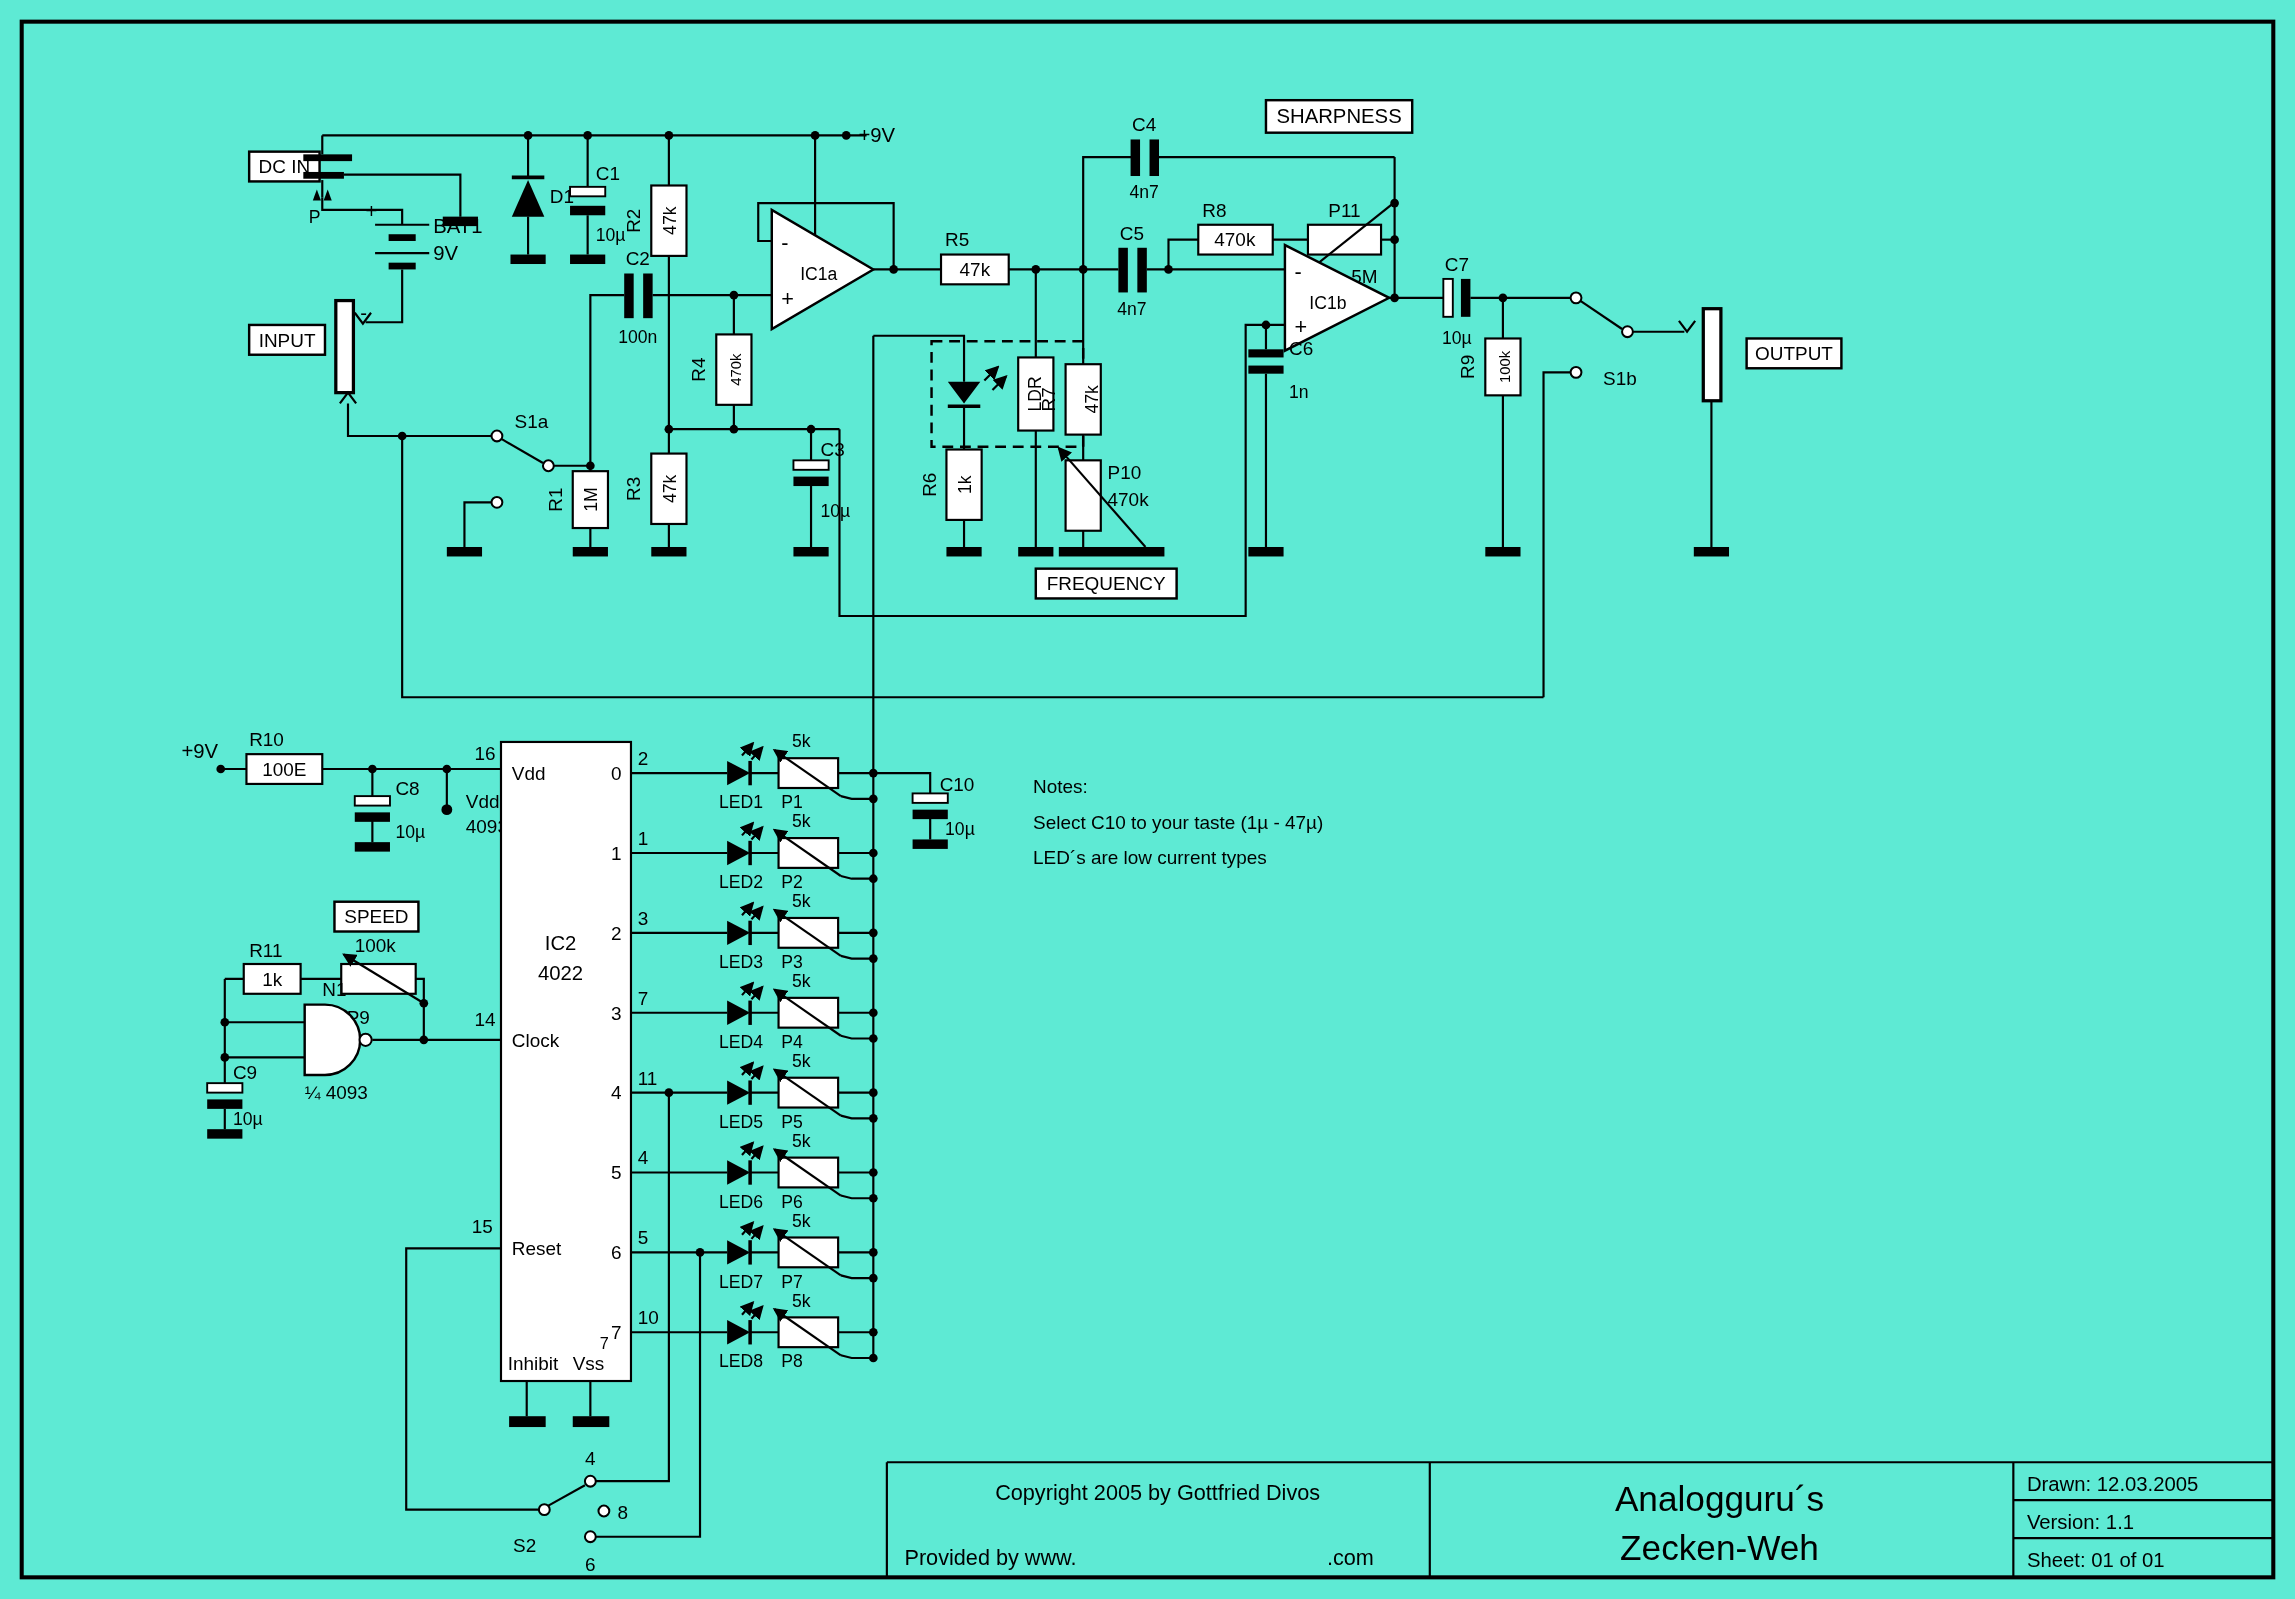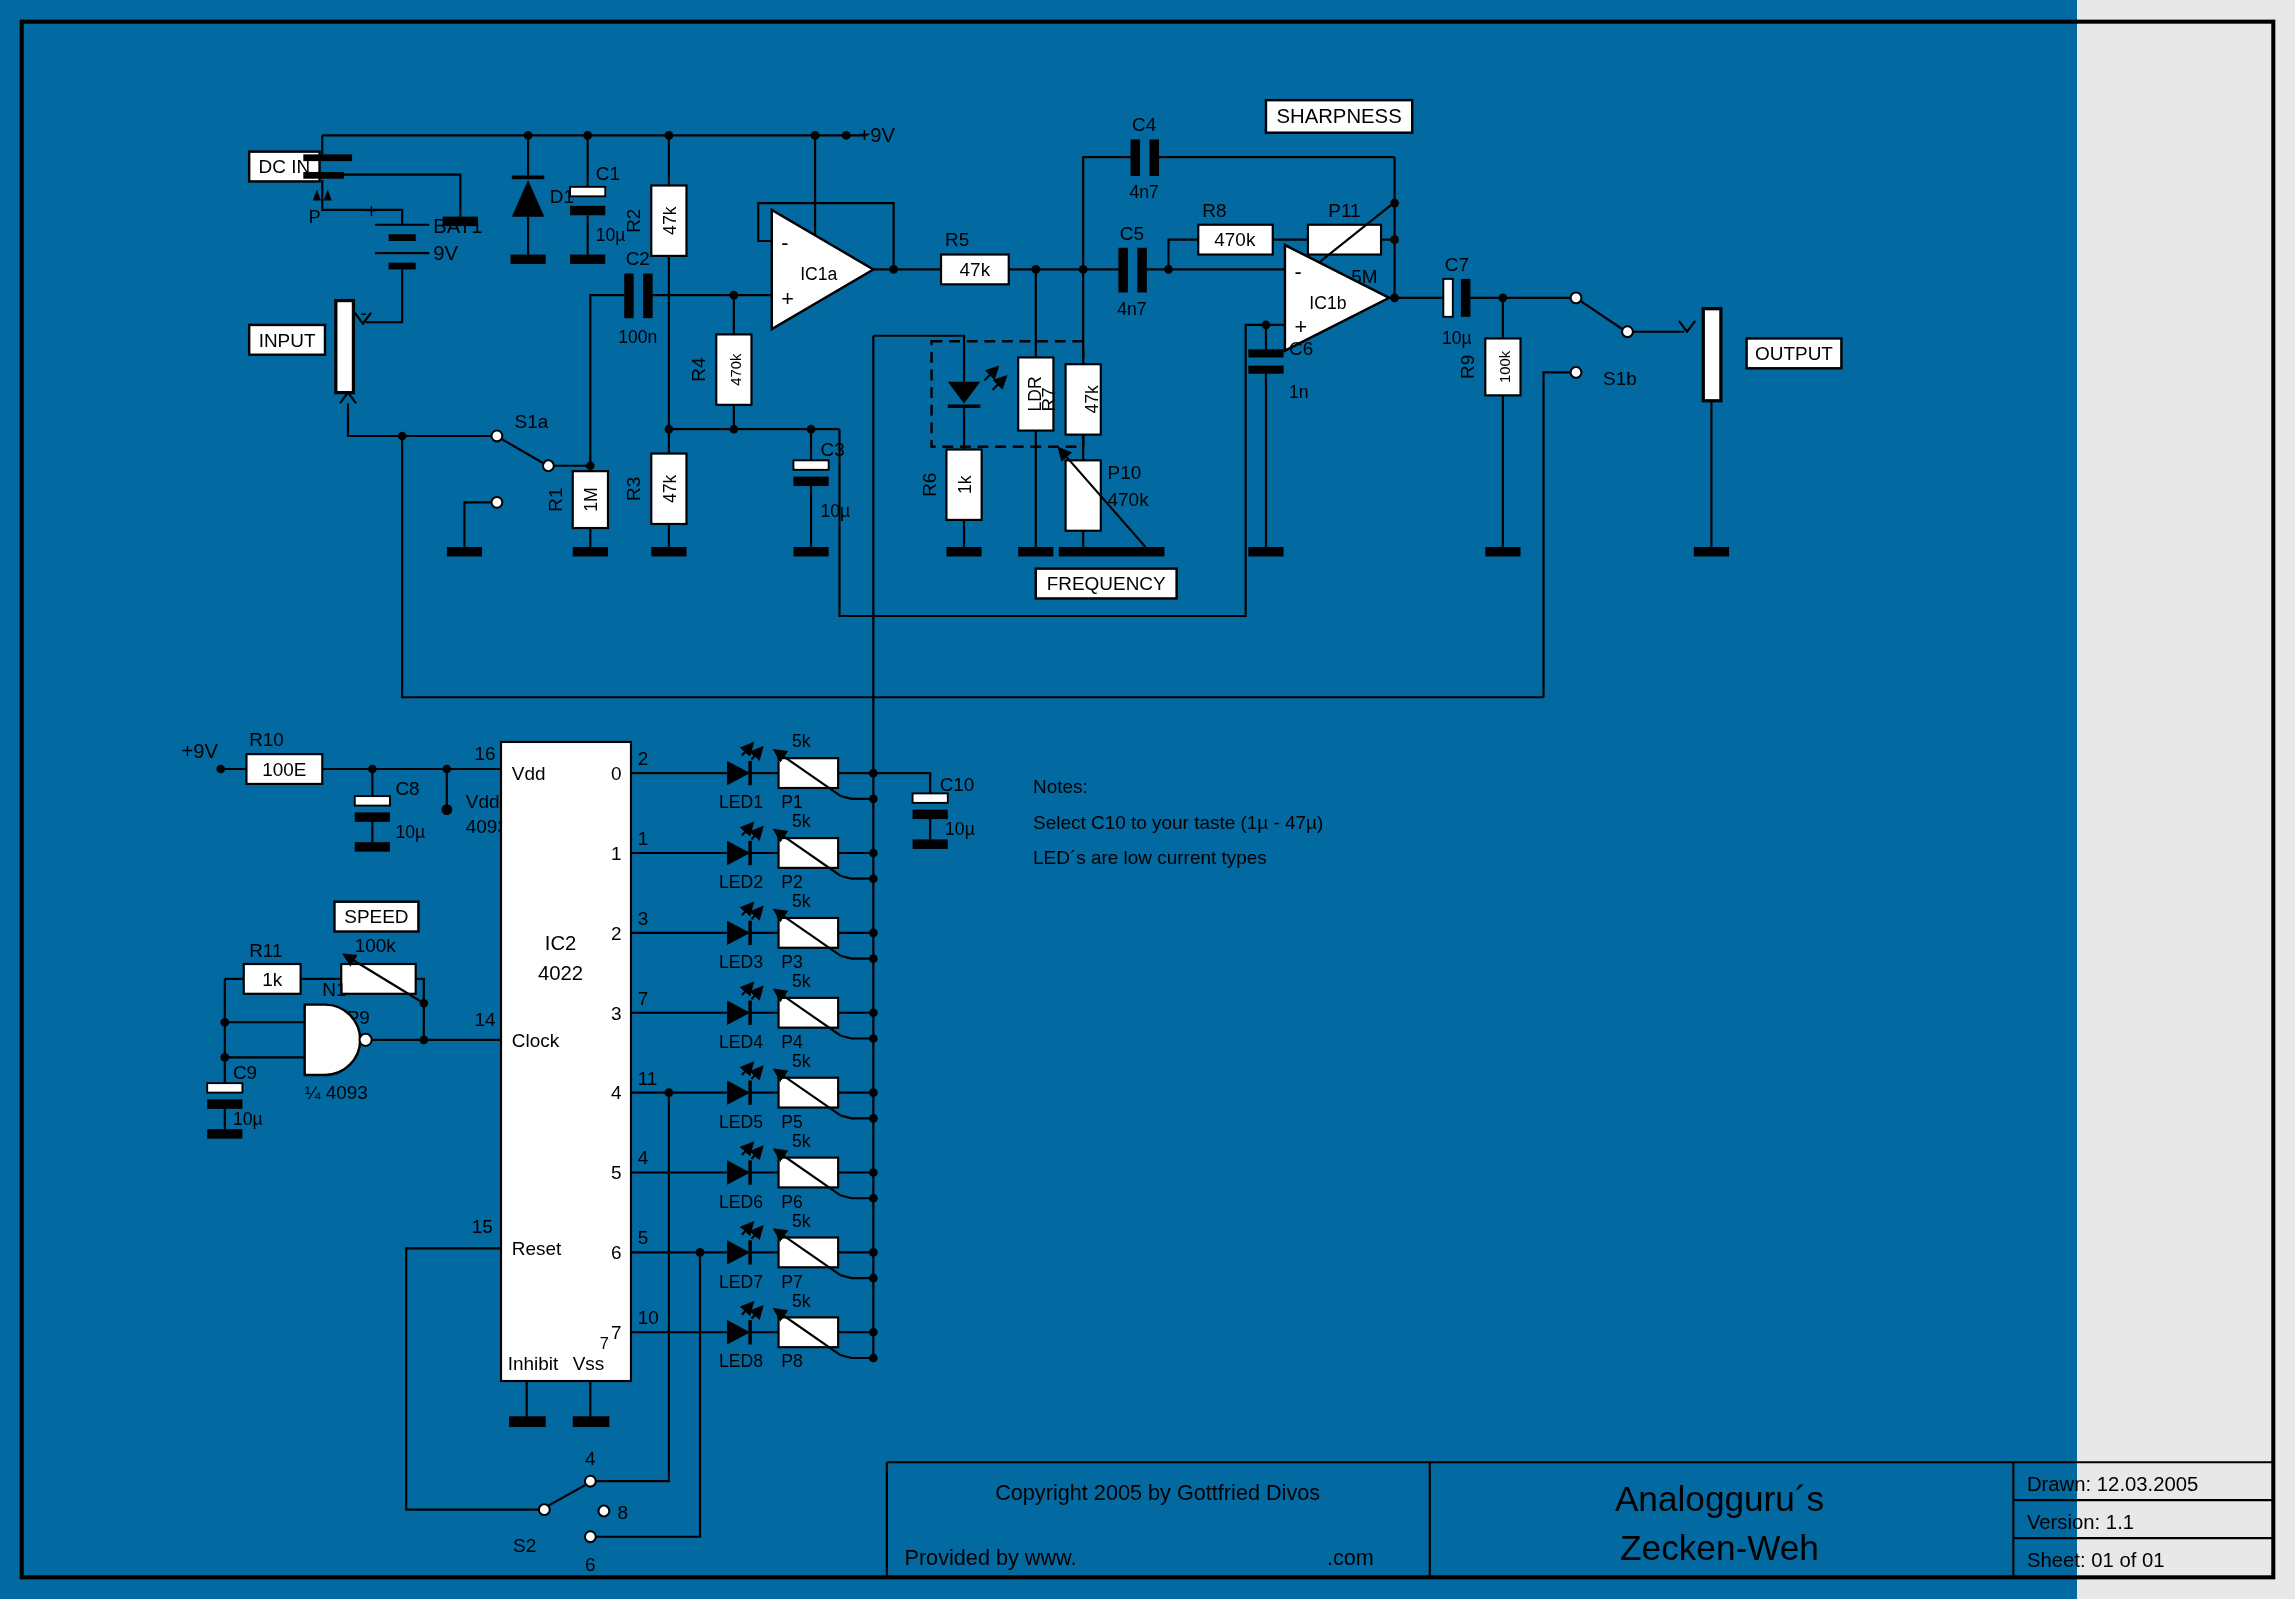--- a/index.html
+++ b/index.html
@@ -1,16 +1,16 @@
 <!DOCTYPE html>
 <html style="font-size:10.8px"><head>
 <meta charset="utf-8">
 <style>
   html,body{margin:0;padding:0;background:#e8e8e8;}
-  #page{width:2077px;height:1599px;background:#0369a1;position:relative;}
+  #page{width:2295px;height:1599px;background:#5eead4;position:relative;}
   svg{display:block;}
   text{font-family:"Liberation Sans","DejaVu Sans",sans-serif;fill:#000;}
   .w{stroke:#000;stroke-width:1.6;fill:none;}
   .wt{stroke:#000;stroke-width:2.6;fill:none;}
   .dash{stroke:#000;stroke-width:1.8;fill:none;stroke-dasharray:8 5;}
   .box{fill:#fff;stroke:#000;stroke-width:1.6;}
   .lbox{fill:#fff;stroke:#000;stroke-width:1.8;}
   .gnd{fill:#000;stroke:none;}
   .plate{fill:#000;stroke:none;}
   .pwhite{fill:#fff;stroke:#000;stroke-width:1.4;}

